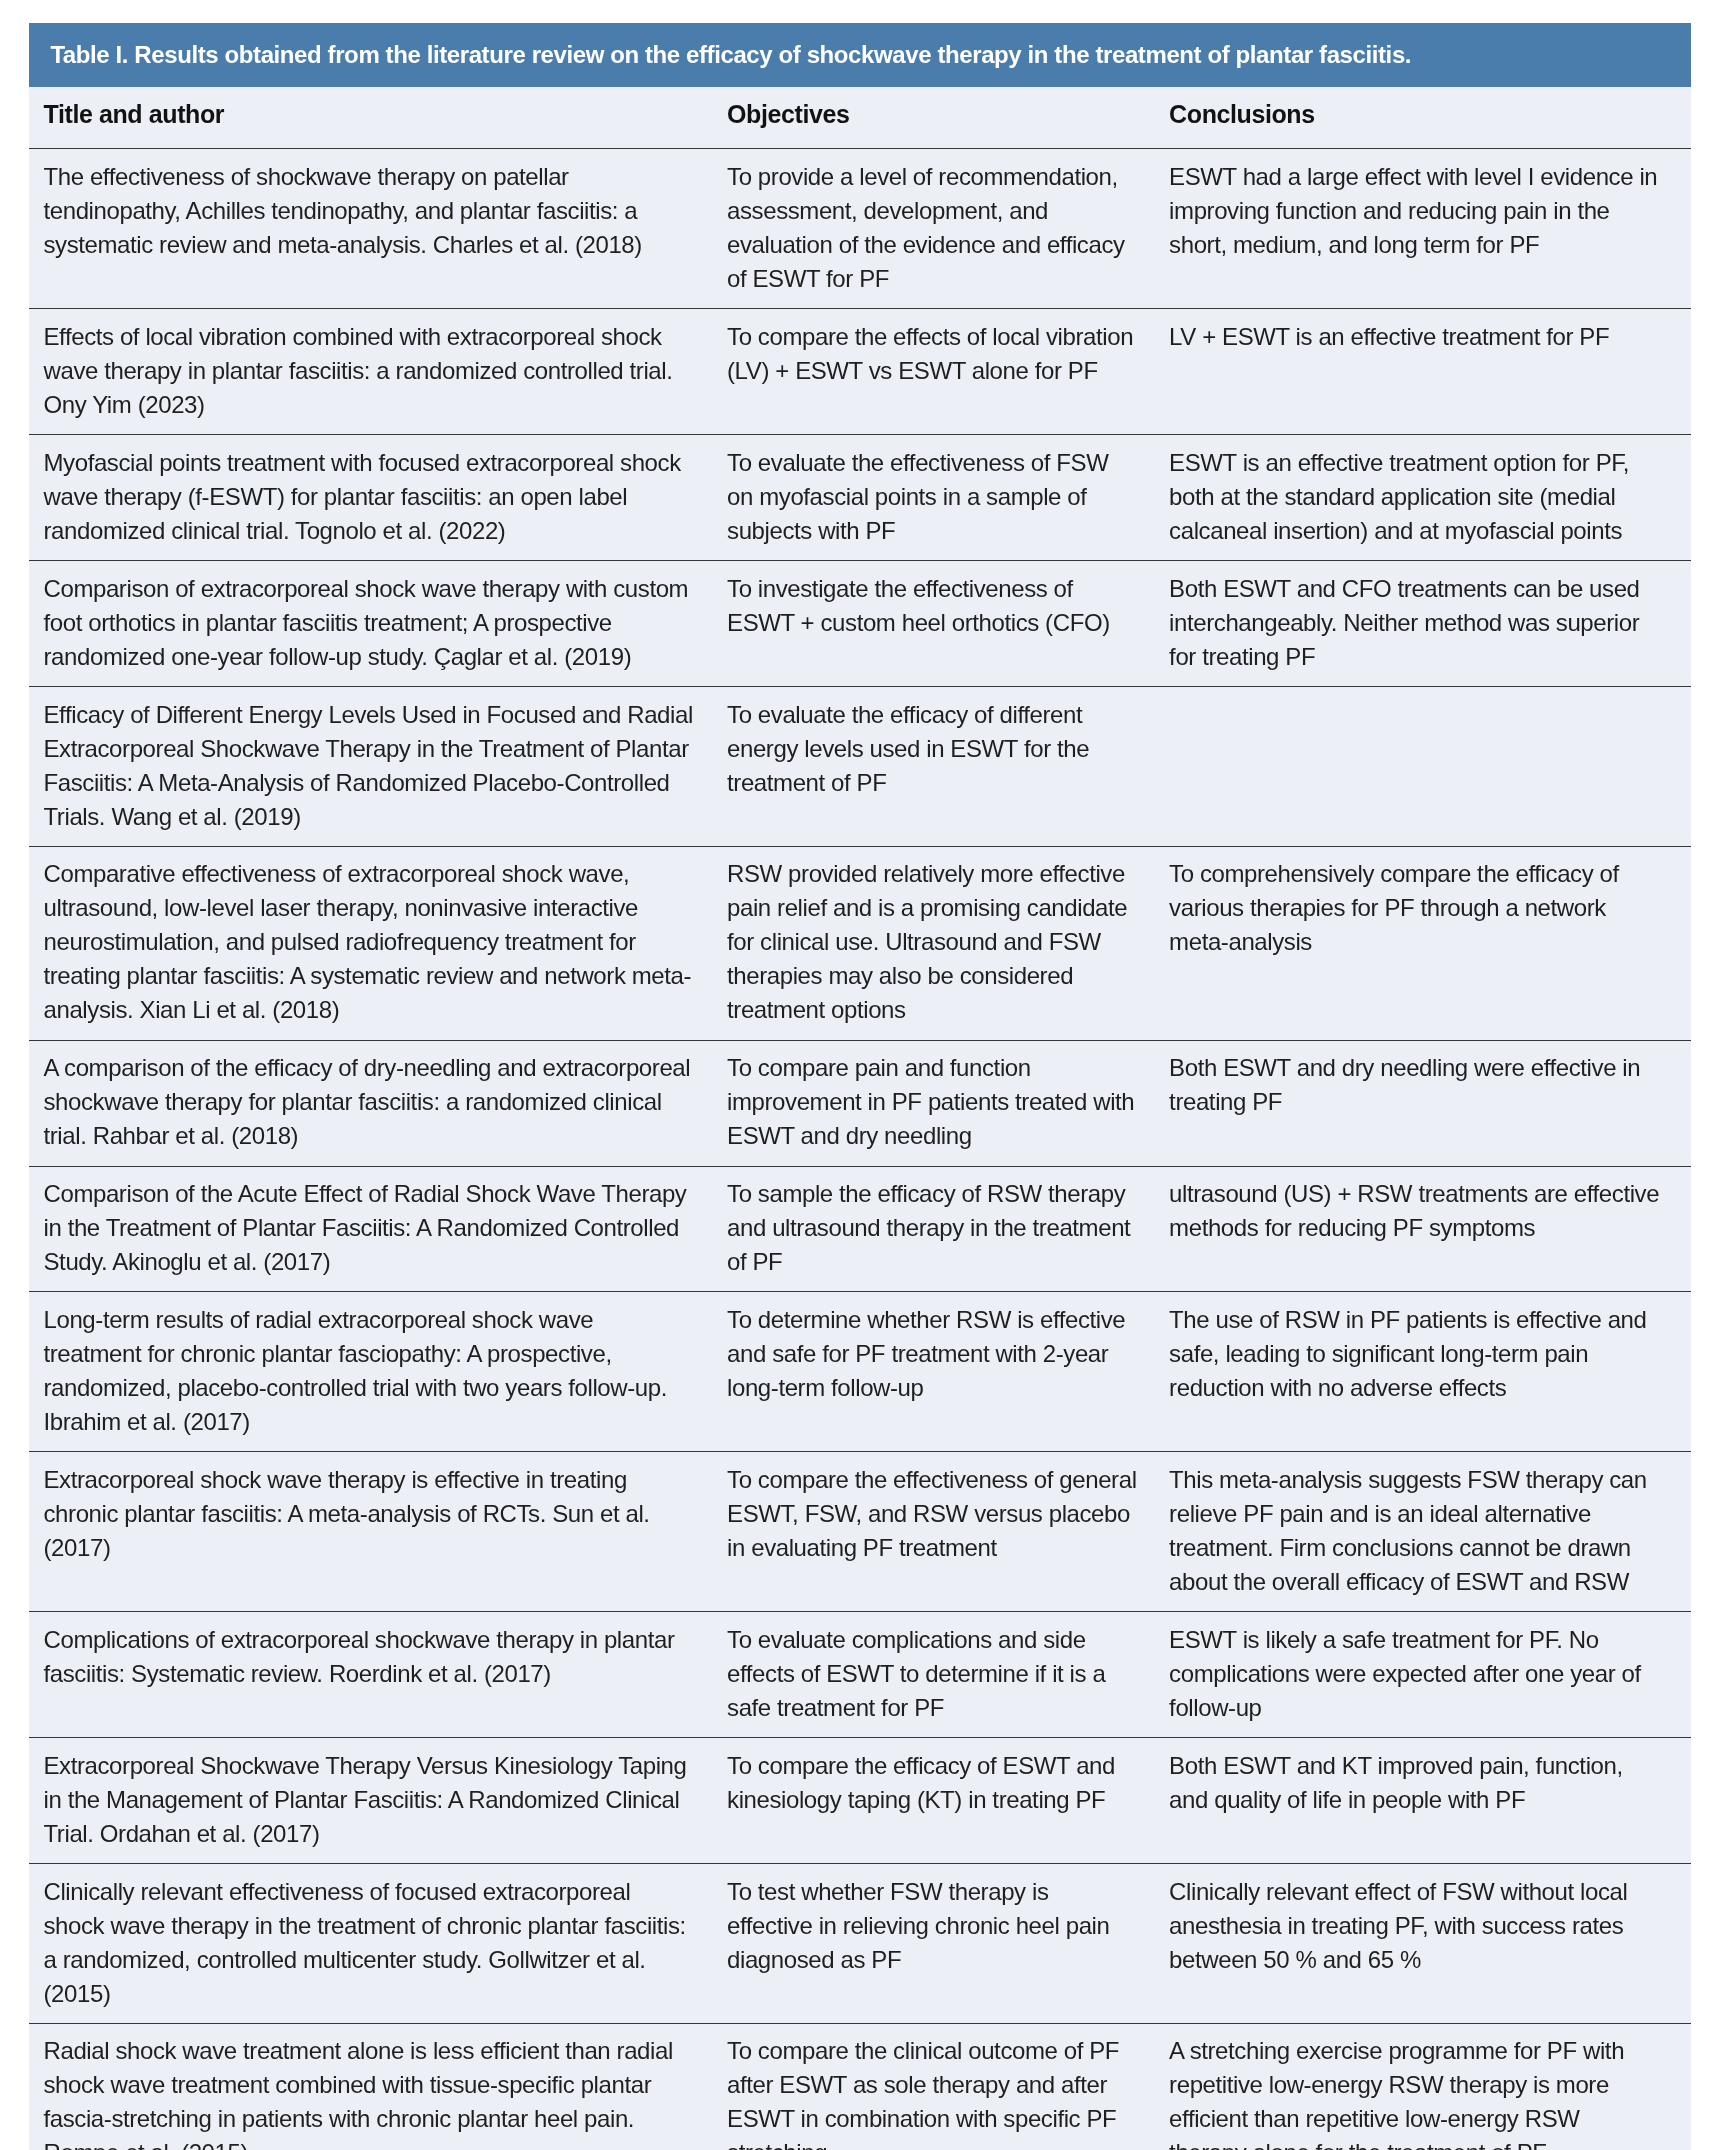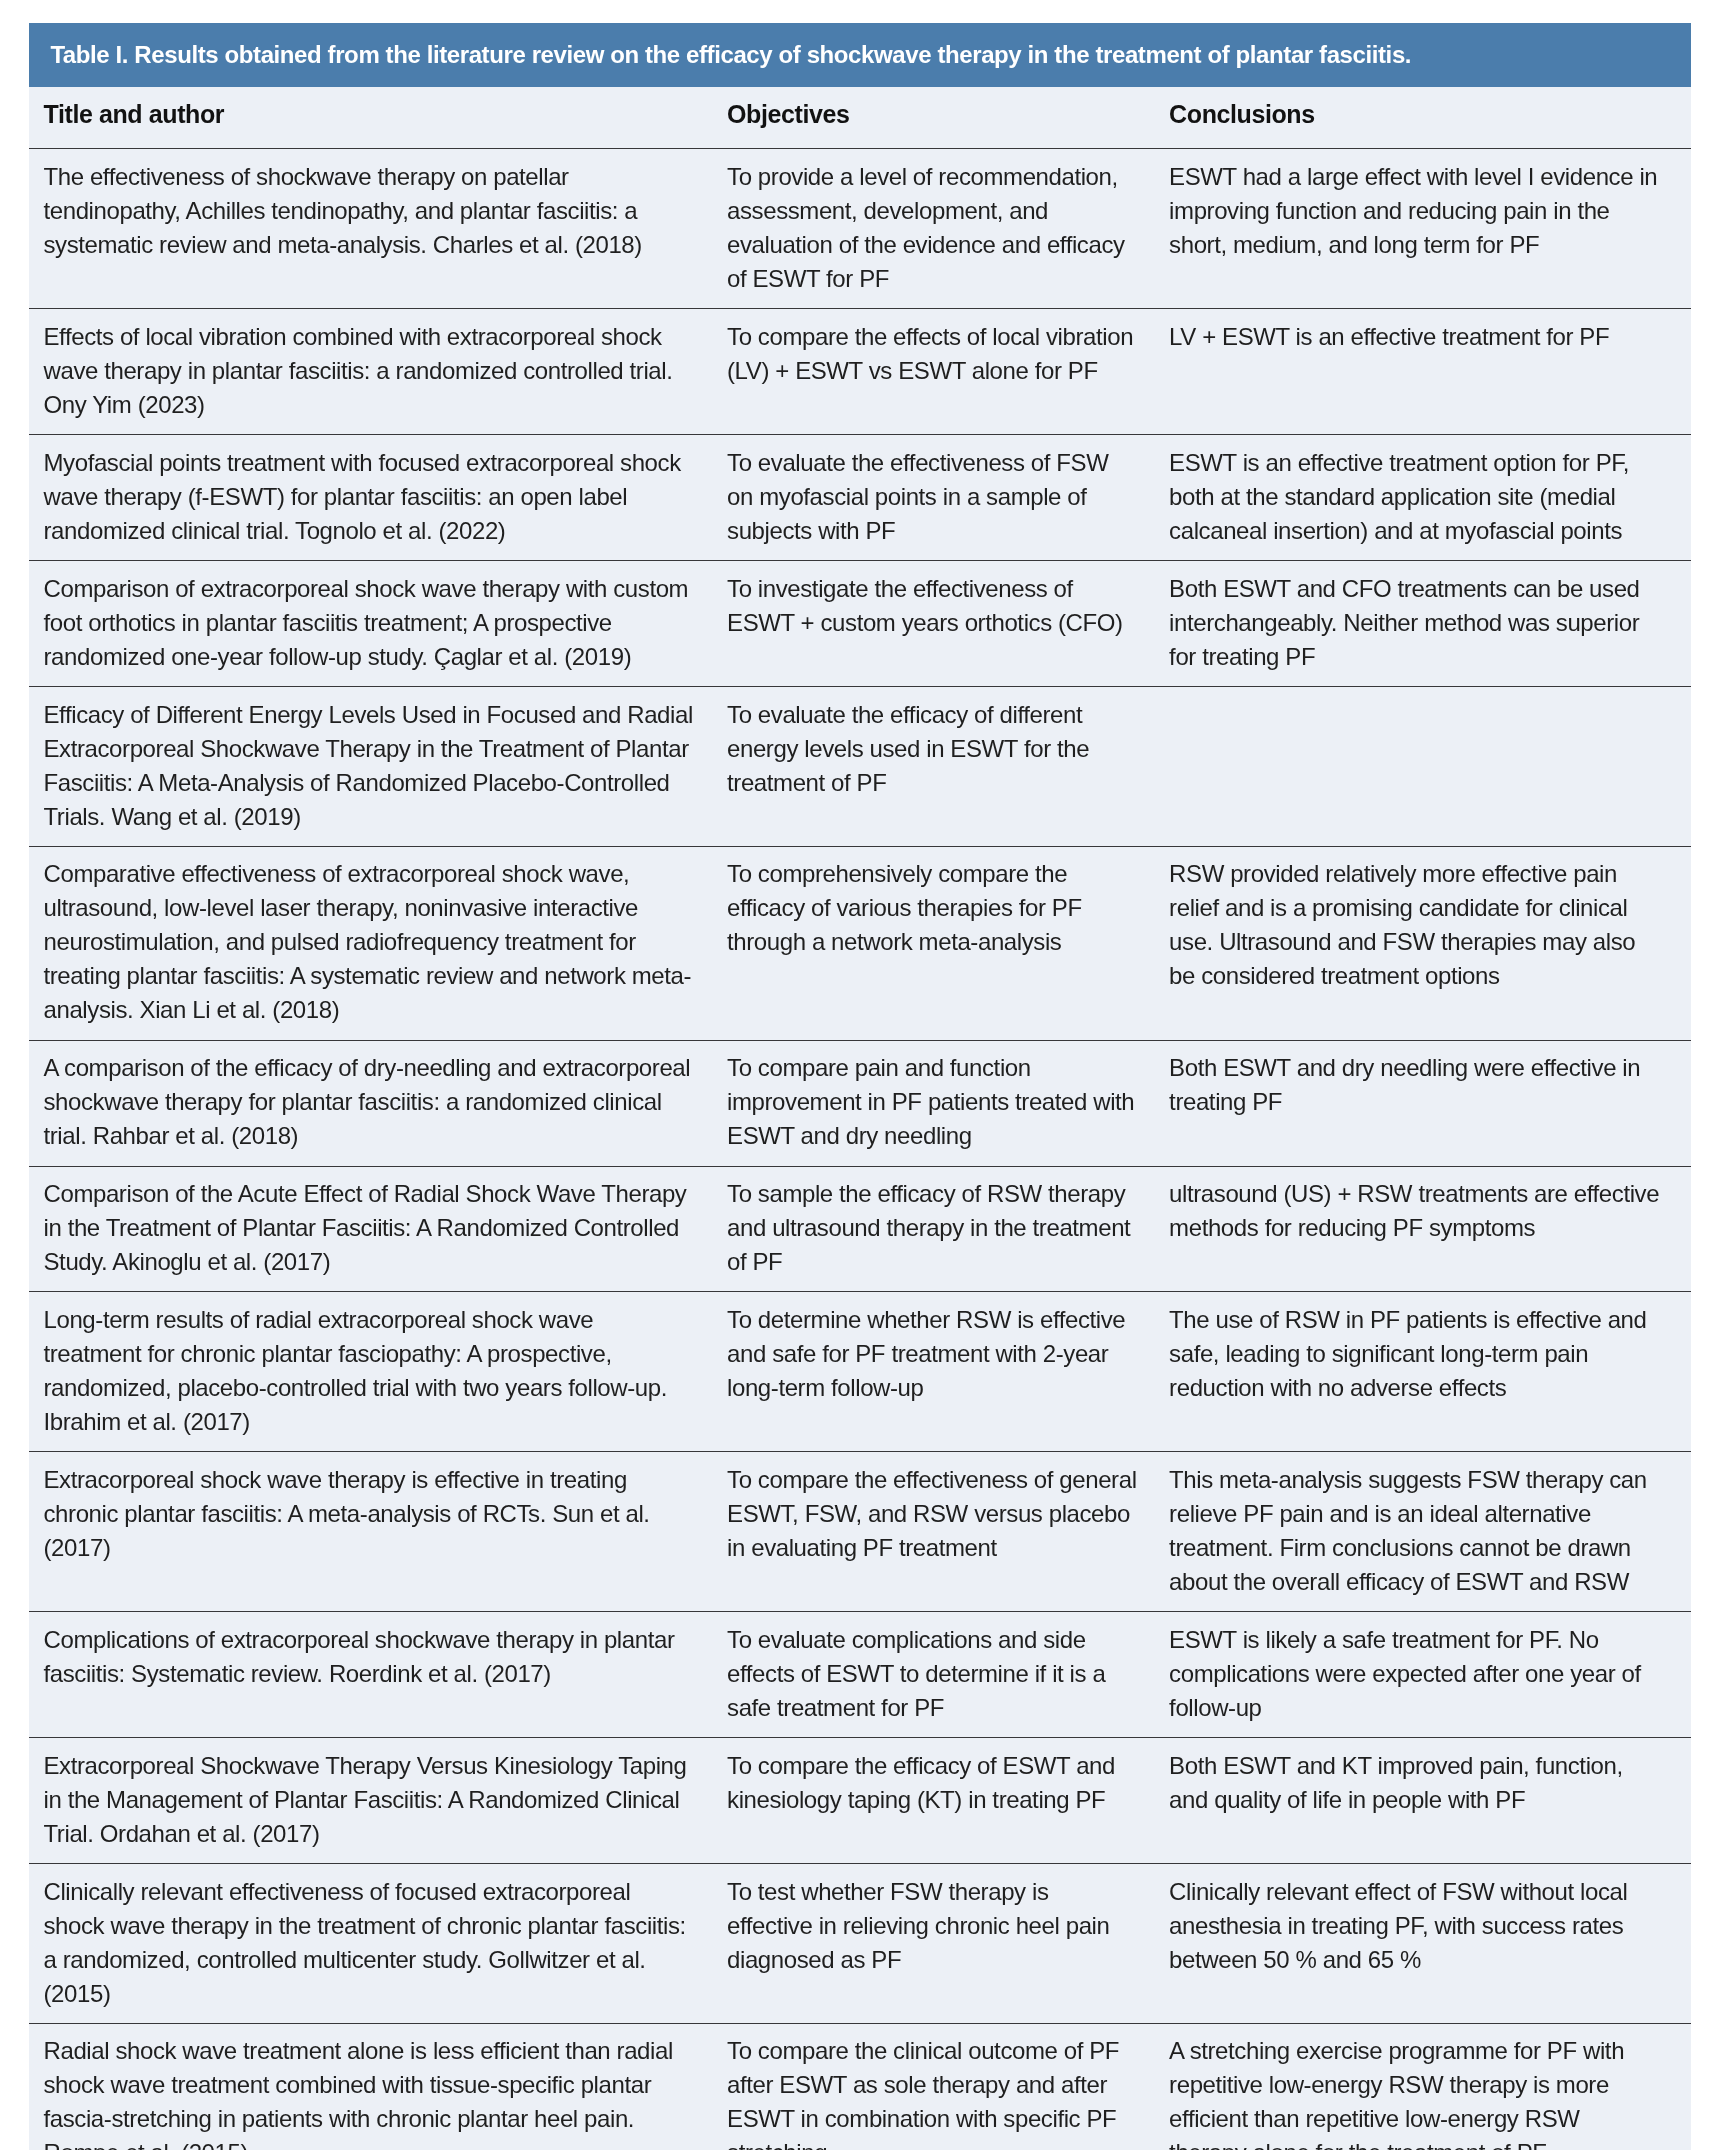--- a/index.html
+++ b/index.html
@@ -89,33 +89,33 @@
       </div>
 
       <div class="grid-row body-row">
         <div class="cell first">Myofascial points treatment with focused extracorporeal shock wave therapy (f-ESWT) for plantar fasciitis: an open label randomized clinical trial. Tognolo et al. (2022)</div>
         <div class="cell">To evaluate the effectiveness of FSW on myofascial points in a sample of subjects with PF</div>
         <div class="cell">ESWT is an effective treatment option for PF, both at the standard application site (medial calcaneal insertion) and at myofascial points</div>
       </div>
 
       <div class="grid-row body-row">
         <div class="cell first">Comparison of extracorporeal shock wave therapy with custom foot orthotics in plantar fasciitis treatment; A prospective randomized one-year follow-up study. Çaglar et al. (2019)</div>
-        <div class="cell">To investigate the effectiveness of ESWT + custom years orthotics (CFO)</div>
+        <div class="cell">To investigate the effectiveness of ESWT + custom heel orthotics (CFO)</div>
         <div class="cell">Both ESWT and CFO treatments can be used interchangeably. Neither method was superior for treating PF</div>
       </div>
 
       <div class="grid-row body-row">
         <div class="cell first">Efficacy of Different Energy Levels Used in Focused and Radial Extracorporeal Shockwave Therapy in the Treatment of Plantar Fasciitis: A Meta-Analysis of Randomized Placebo-Controlled Trials. Wang et al. (2019)</div>
         <div class="cell">To evaluate the efficacy of different energy levels used in ESWT for the treatment of PF</div>
       </div>
 
       <div class="grid-row body-row">
         <div class="cell first">Comparative effectiveness of extracorporeal shock wave, ultrasound, low-level laser therapy, noninvasive interactive neurostimulation, and pulsed radiofrequency treatment for treating plantar fasciitis: A systematic review and network meta-analysis. Xian Li et al. (2018)</div>
+        <div class="cell">RSW provided relatively more effective pain relief and is a promising candidate for clinical use. Ultrasound and FSW therapies may also be considered treatment options</div>
         <div class="cell">To comprehensively compare the efficacy of various therapies for PF through a network meta-analysis</div>
-        <div class="cell">RSW provided relatively more effective pain relief and is a promising candidate for clinical use. Ultrasound and FSW therapies may also be considered treatment options</div>
       </div>
 
       <div class="grid-row body-row">
         <div class="cell first">A comparison of the efficacy of dry-needling and extracorporeal shockwave therapy for plantar fasciitis: a randomized clinical trial. Rahbar et al. (2018)</div>
         <div class="cell">To compare pain and function improvement in PF patients treated with ESWT and dry needling</div>
         <div class="cell">Both ESWT and dry needling were effective in treating PF</div>
       </div>
 
       <div class="grid-row body-row">
         <div class="cell first">Comparison of the Acute Effect of Radial Shock Wave Therapy in the Treatment of Plantar Fasciitis: A Randomized Controlled Study. Akinoglu et al. (2017)</div>

